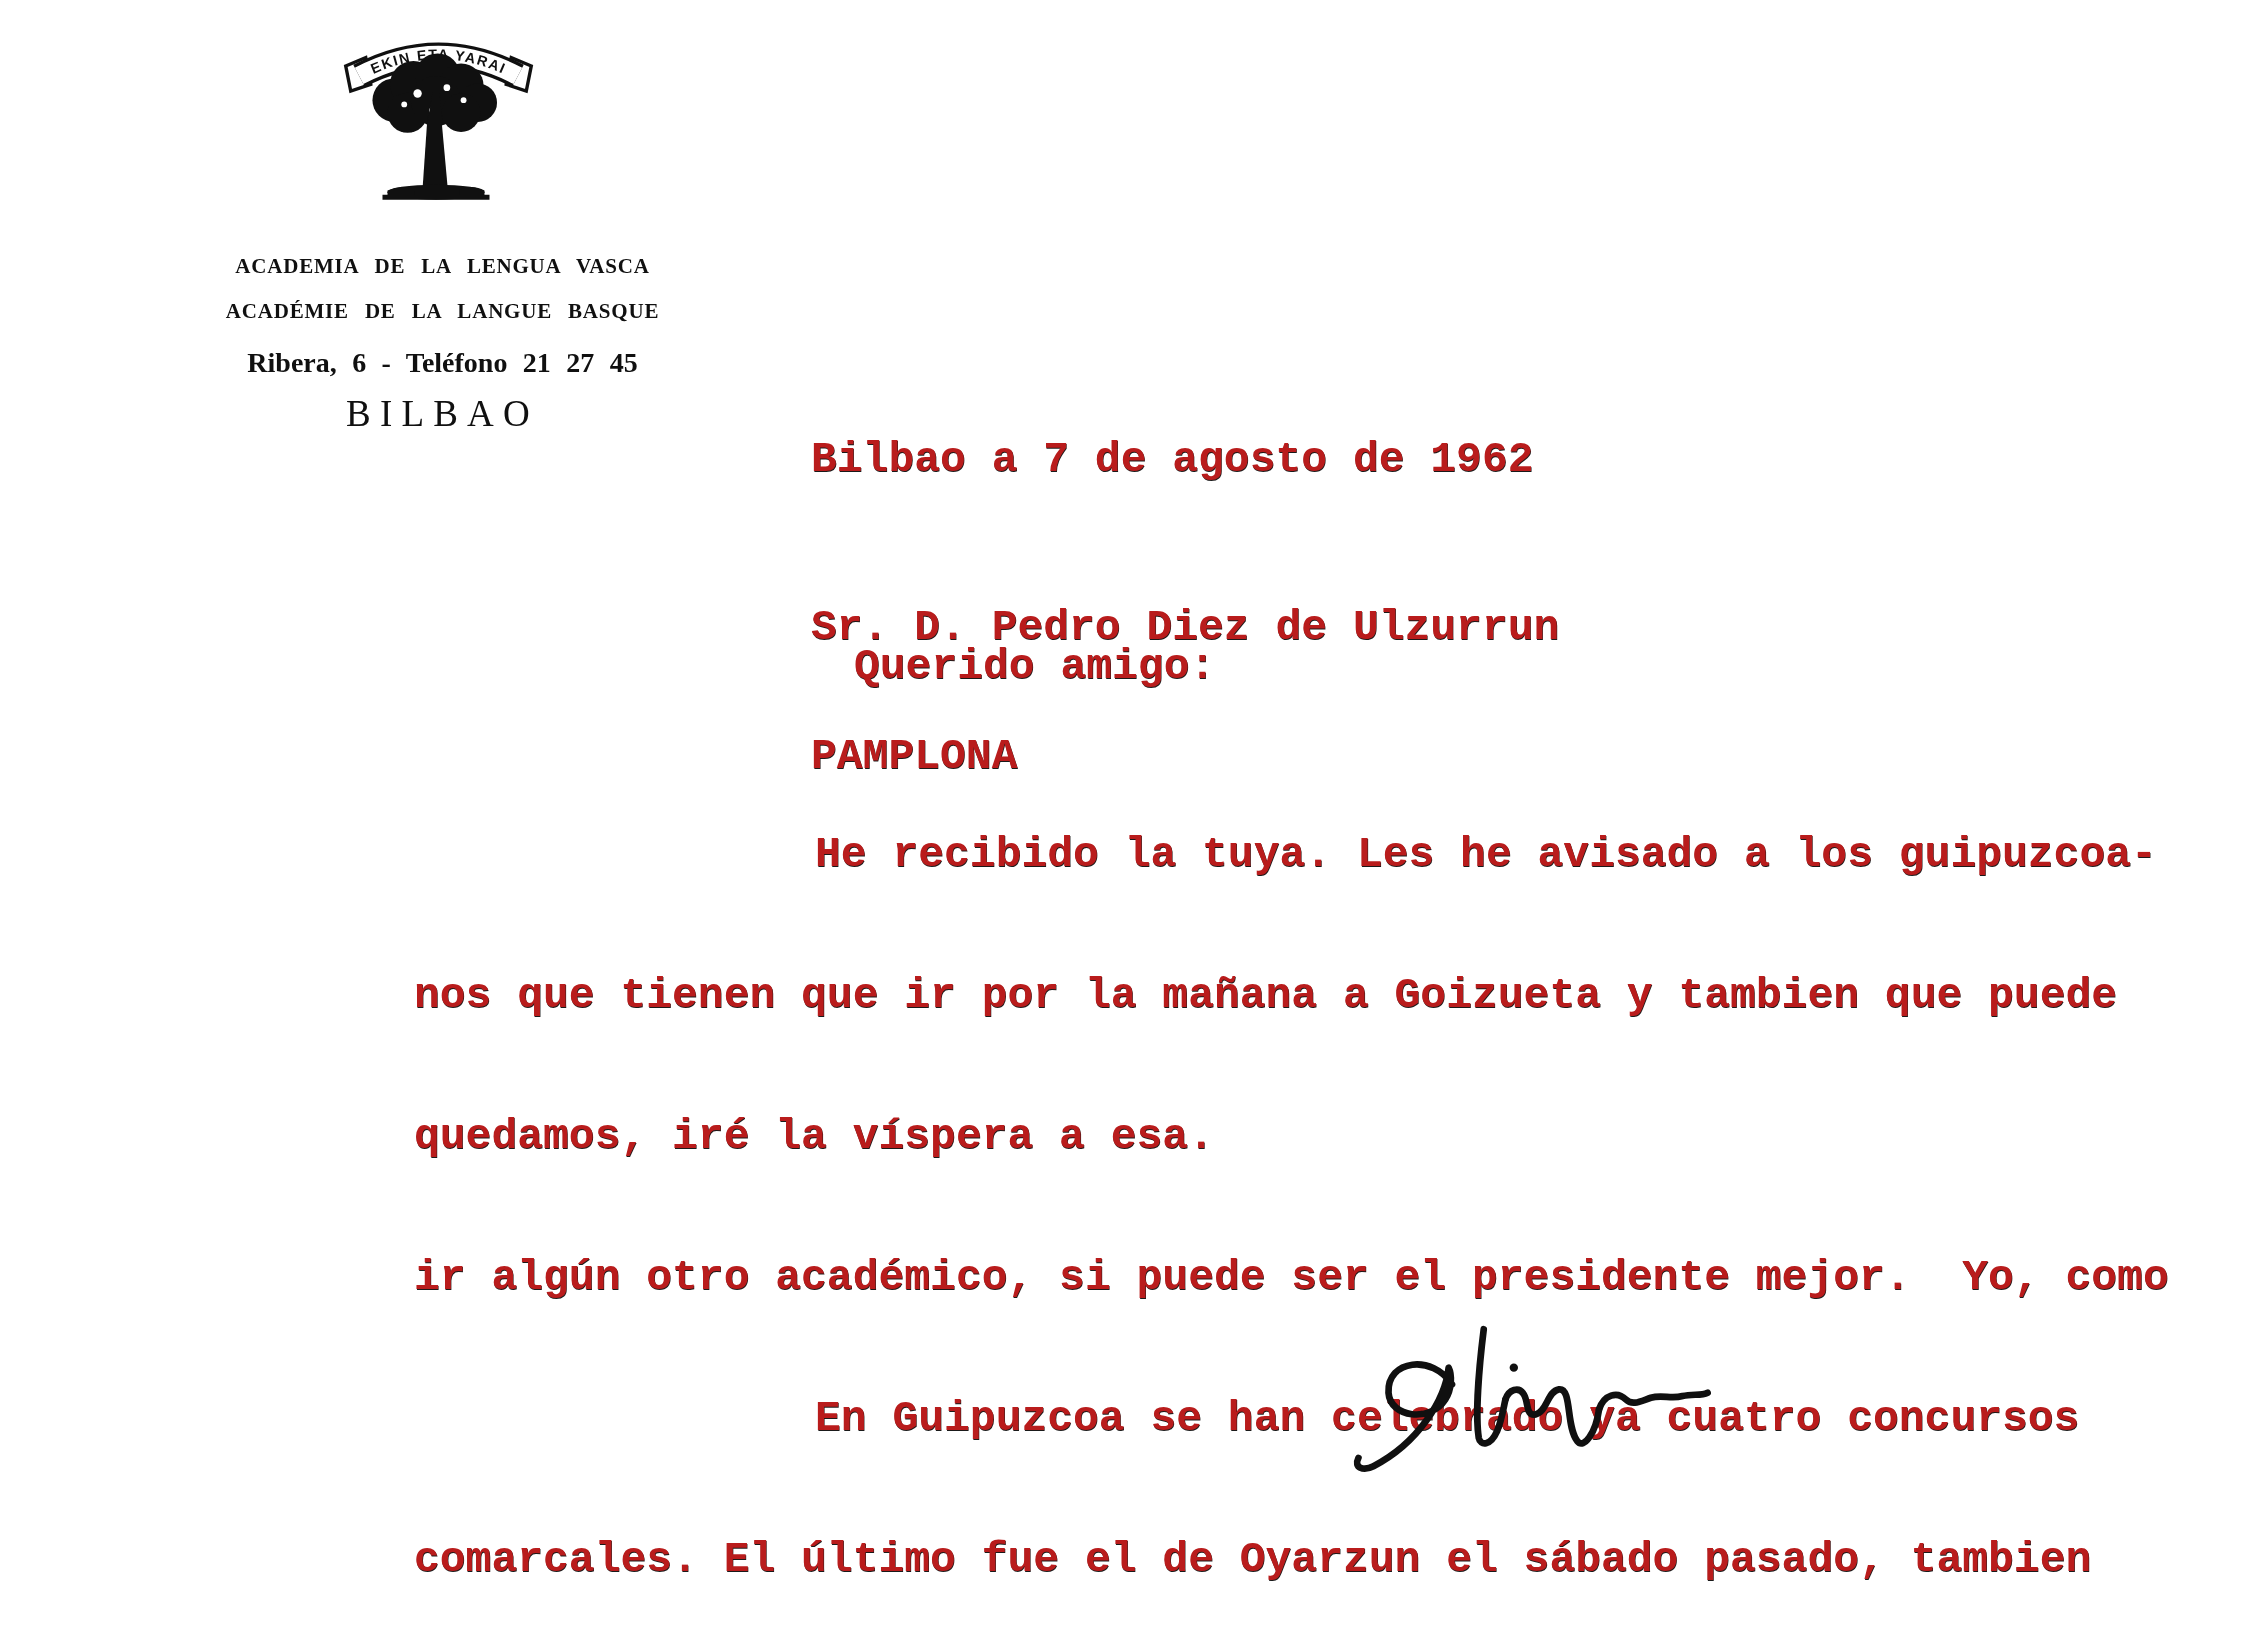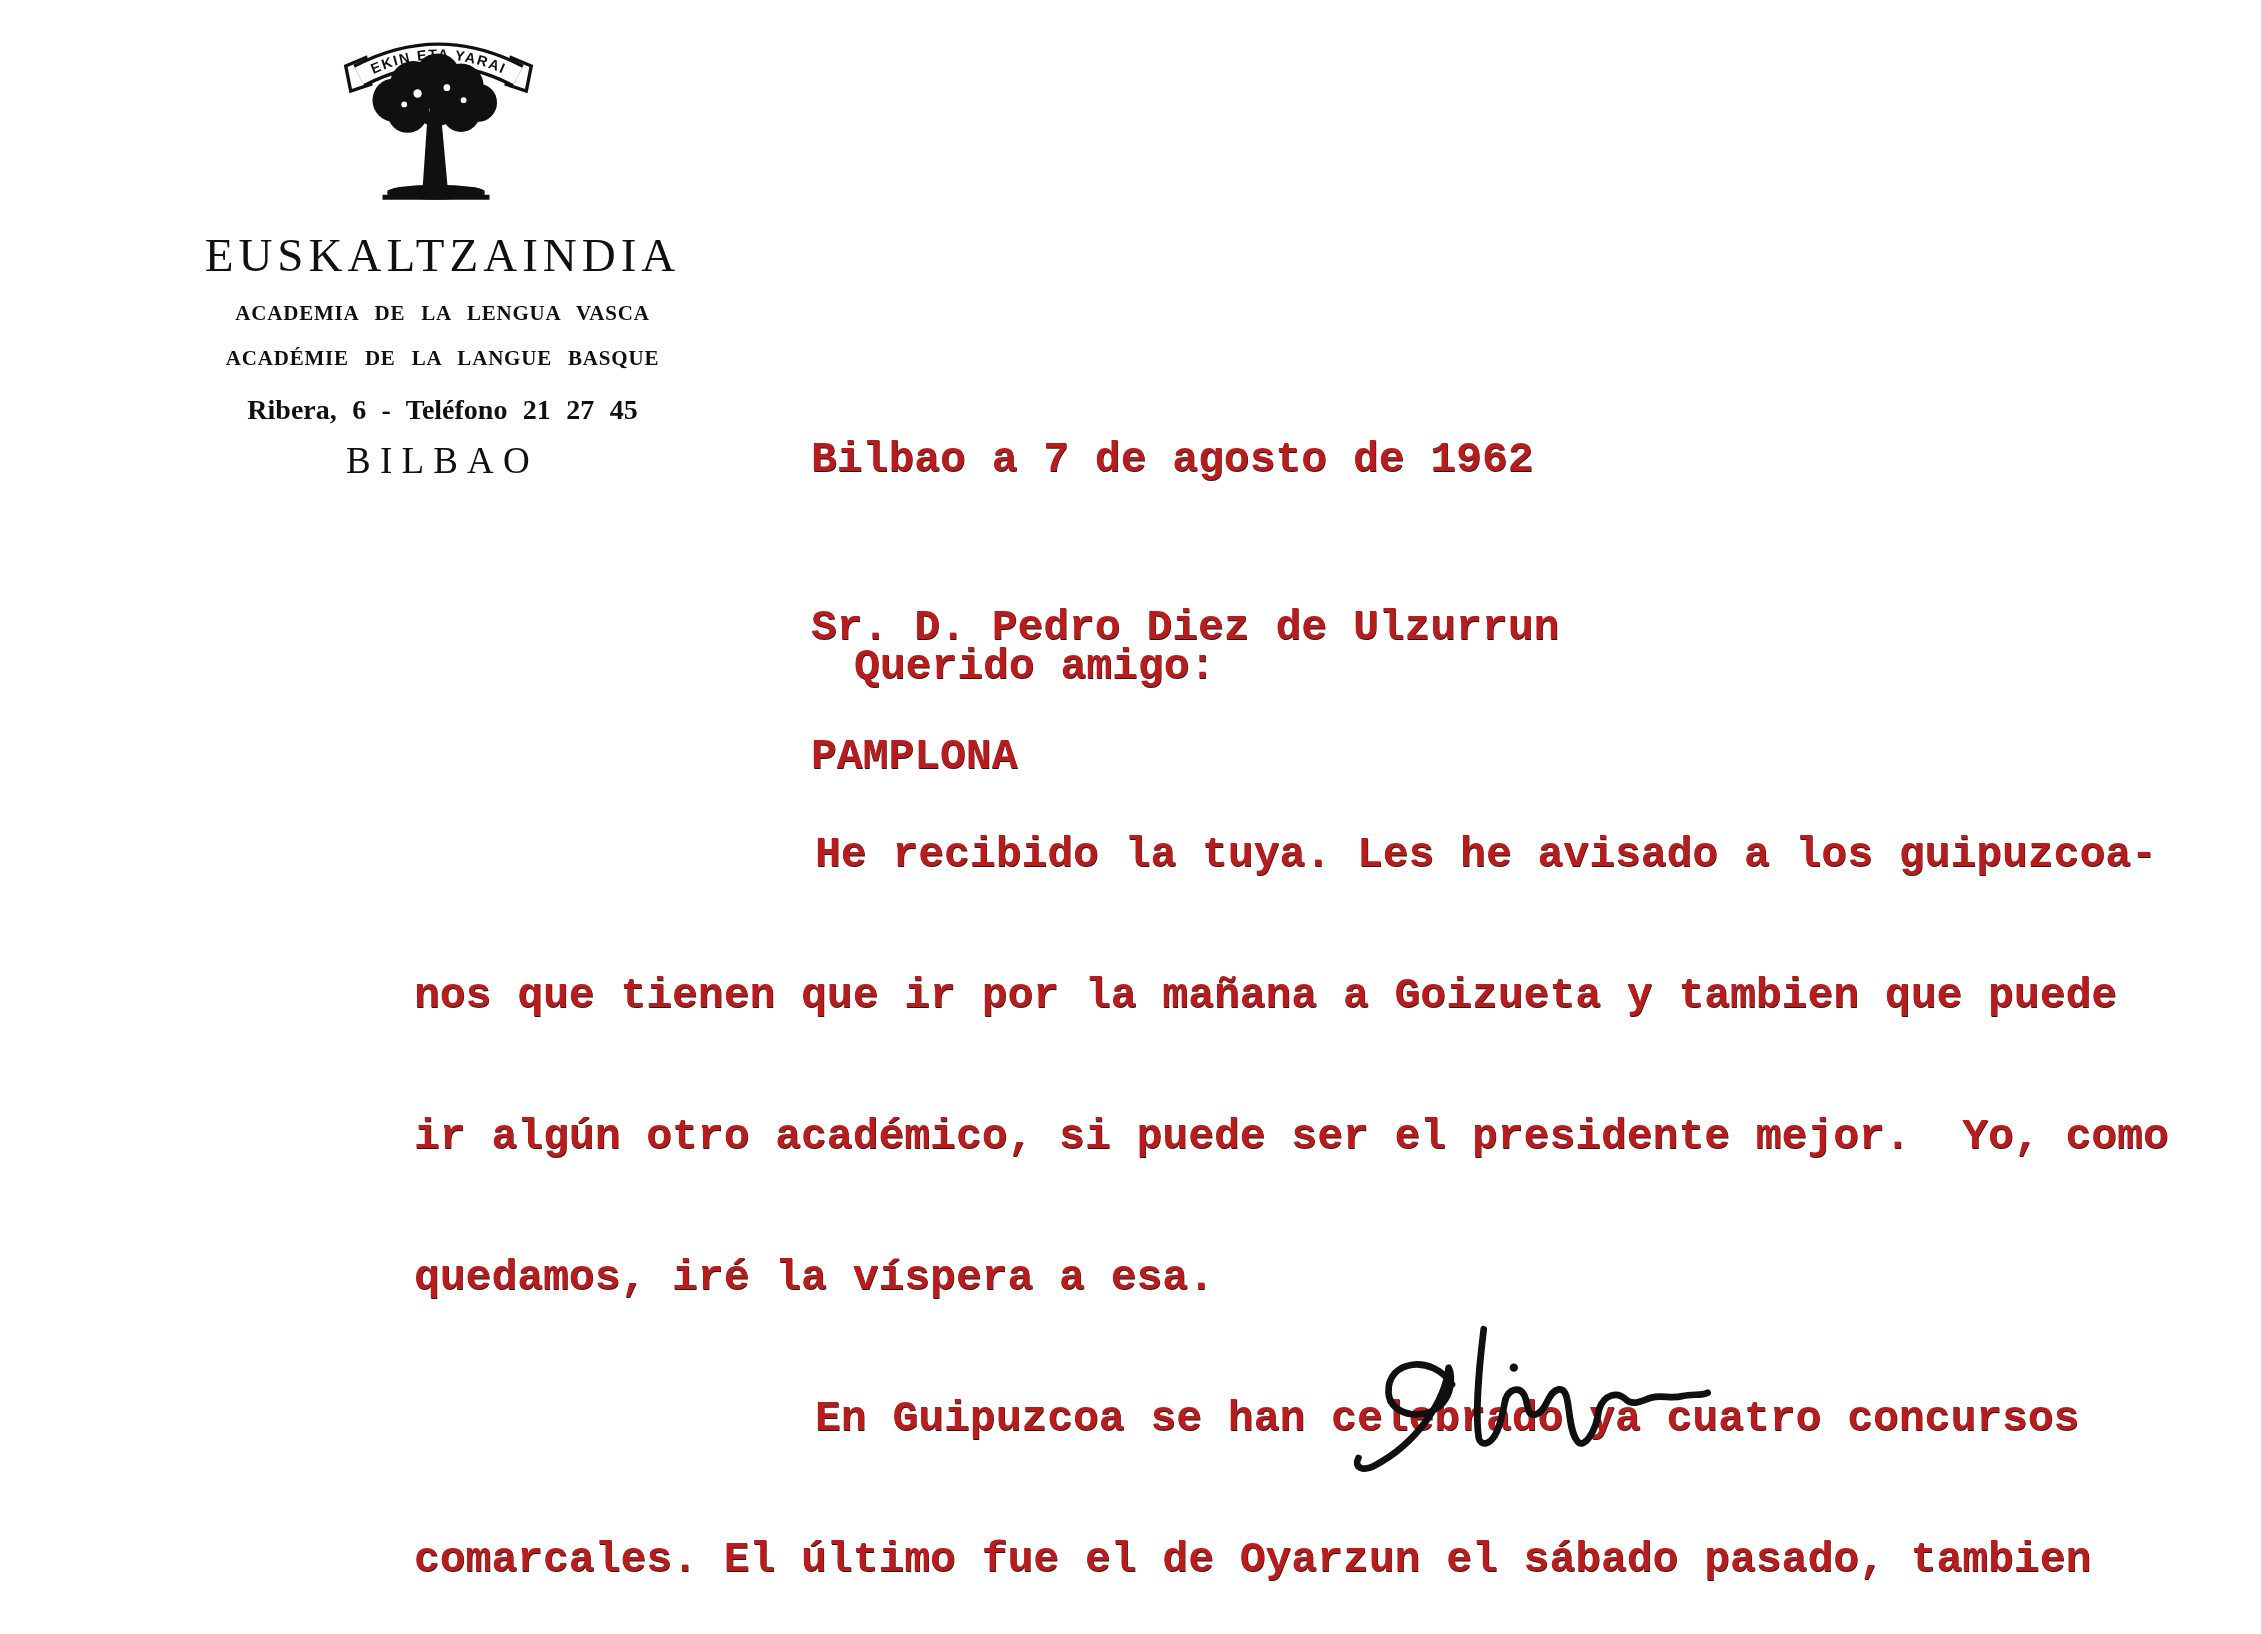--- a/index.html
+++ b/index.html
@@ -97,41 +97,40 @@
       <path d="M118 92 L112 130 L130 130 L126 92 Z"></path>
 
       <ellipse cx="122" cy="213" rx="58" ry="9"></ellipse>
       <path d="M64 211 Q80 203 96 210 L96 218 L64 218 Z"></path>
       <path d="M180 211 Q166 203 150 210 L150 218 L180 218 Z"></path>
       <path d="M58 216 L186 216 L186 222 L58 222 Z"></path>
     </g>
   </svg>
 
   <div class="letterhead">
-    <div class="org-name">EUSKALTZAINDIA</div>
     <div class="subtitle subtitle-es">ACADEMIA DE LA LENGUA VASCA</div>
     <div class="subtitle subtitle-fr">ACADÉMIE DE LA LANGUE BASQUE</div>
     <div class="address-line">Ribera, 6  -  Teléfono 21 27 45</div>
     <div class="city-line">BILBAO</div>
   </div>
 
   <div class="typed dateline">Bilbao a 7 de agosto de 1962</div>
 
   <div class="typed recipient">
     <div>Sr. D. Pedro Diez de Ulzurrun</div>
     <div>PAMPLONA</div>
   </div>
 
   <div class="typed salutation">Querido amigo:</div>
 
   <div class="typed body-block">
     <div class="body-line indent">He recibido la tuya. Les he avisado a los guipuzcoa-</div>
     <div class="body-line">nos que tienen que ir por la mañana a Goizueta y tambien que puede</div>
+    <div class="body-line">quedamos, iré la víspera a esa.</div>
     <div class="body-line">ir algún otro académico, si puede ser el presidente mejor.  Yo, como</div>
-    <div class="body-line">quedamos, iré la víspera a esa.</div>
     <div class="body-line indent">En Guipuzcoa se han celebrado ya cuatro concursos</div>
     <div class="body-line">comarcales. El último fue el de Oyarzun el sábado pasado, tambien</div>
     
     
     
     
     
     
     
     

